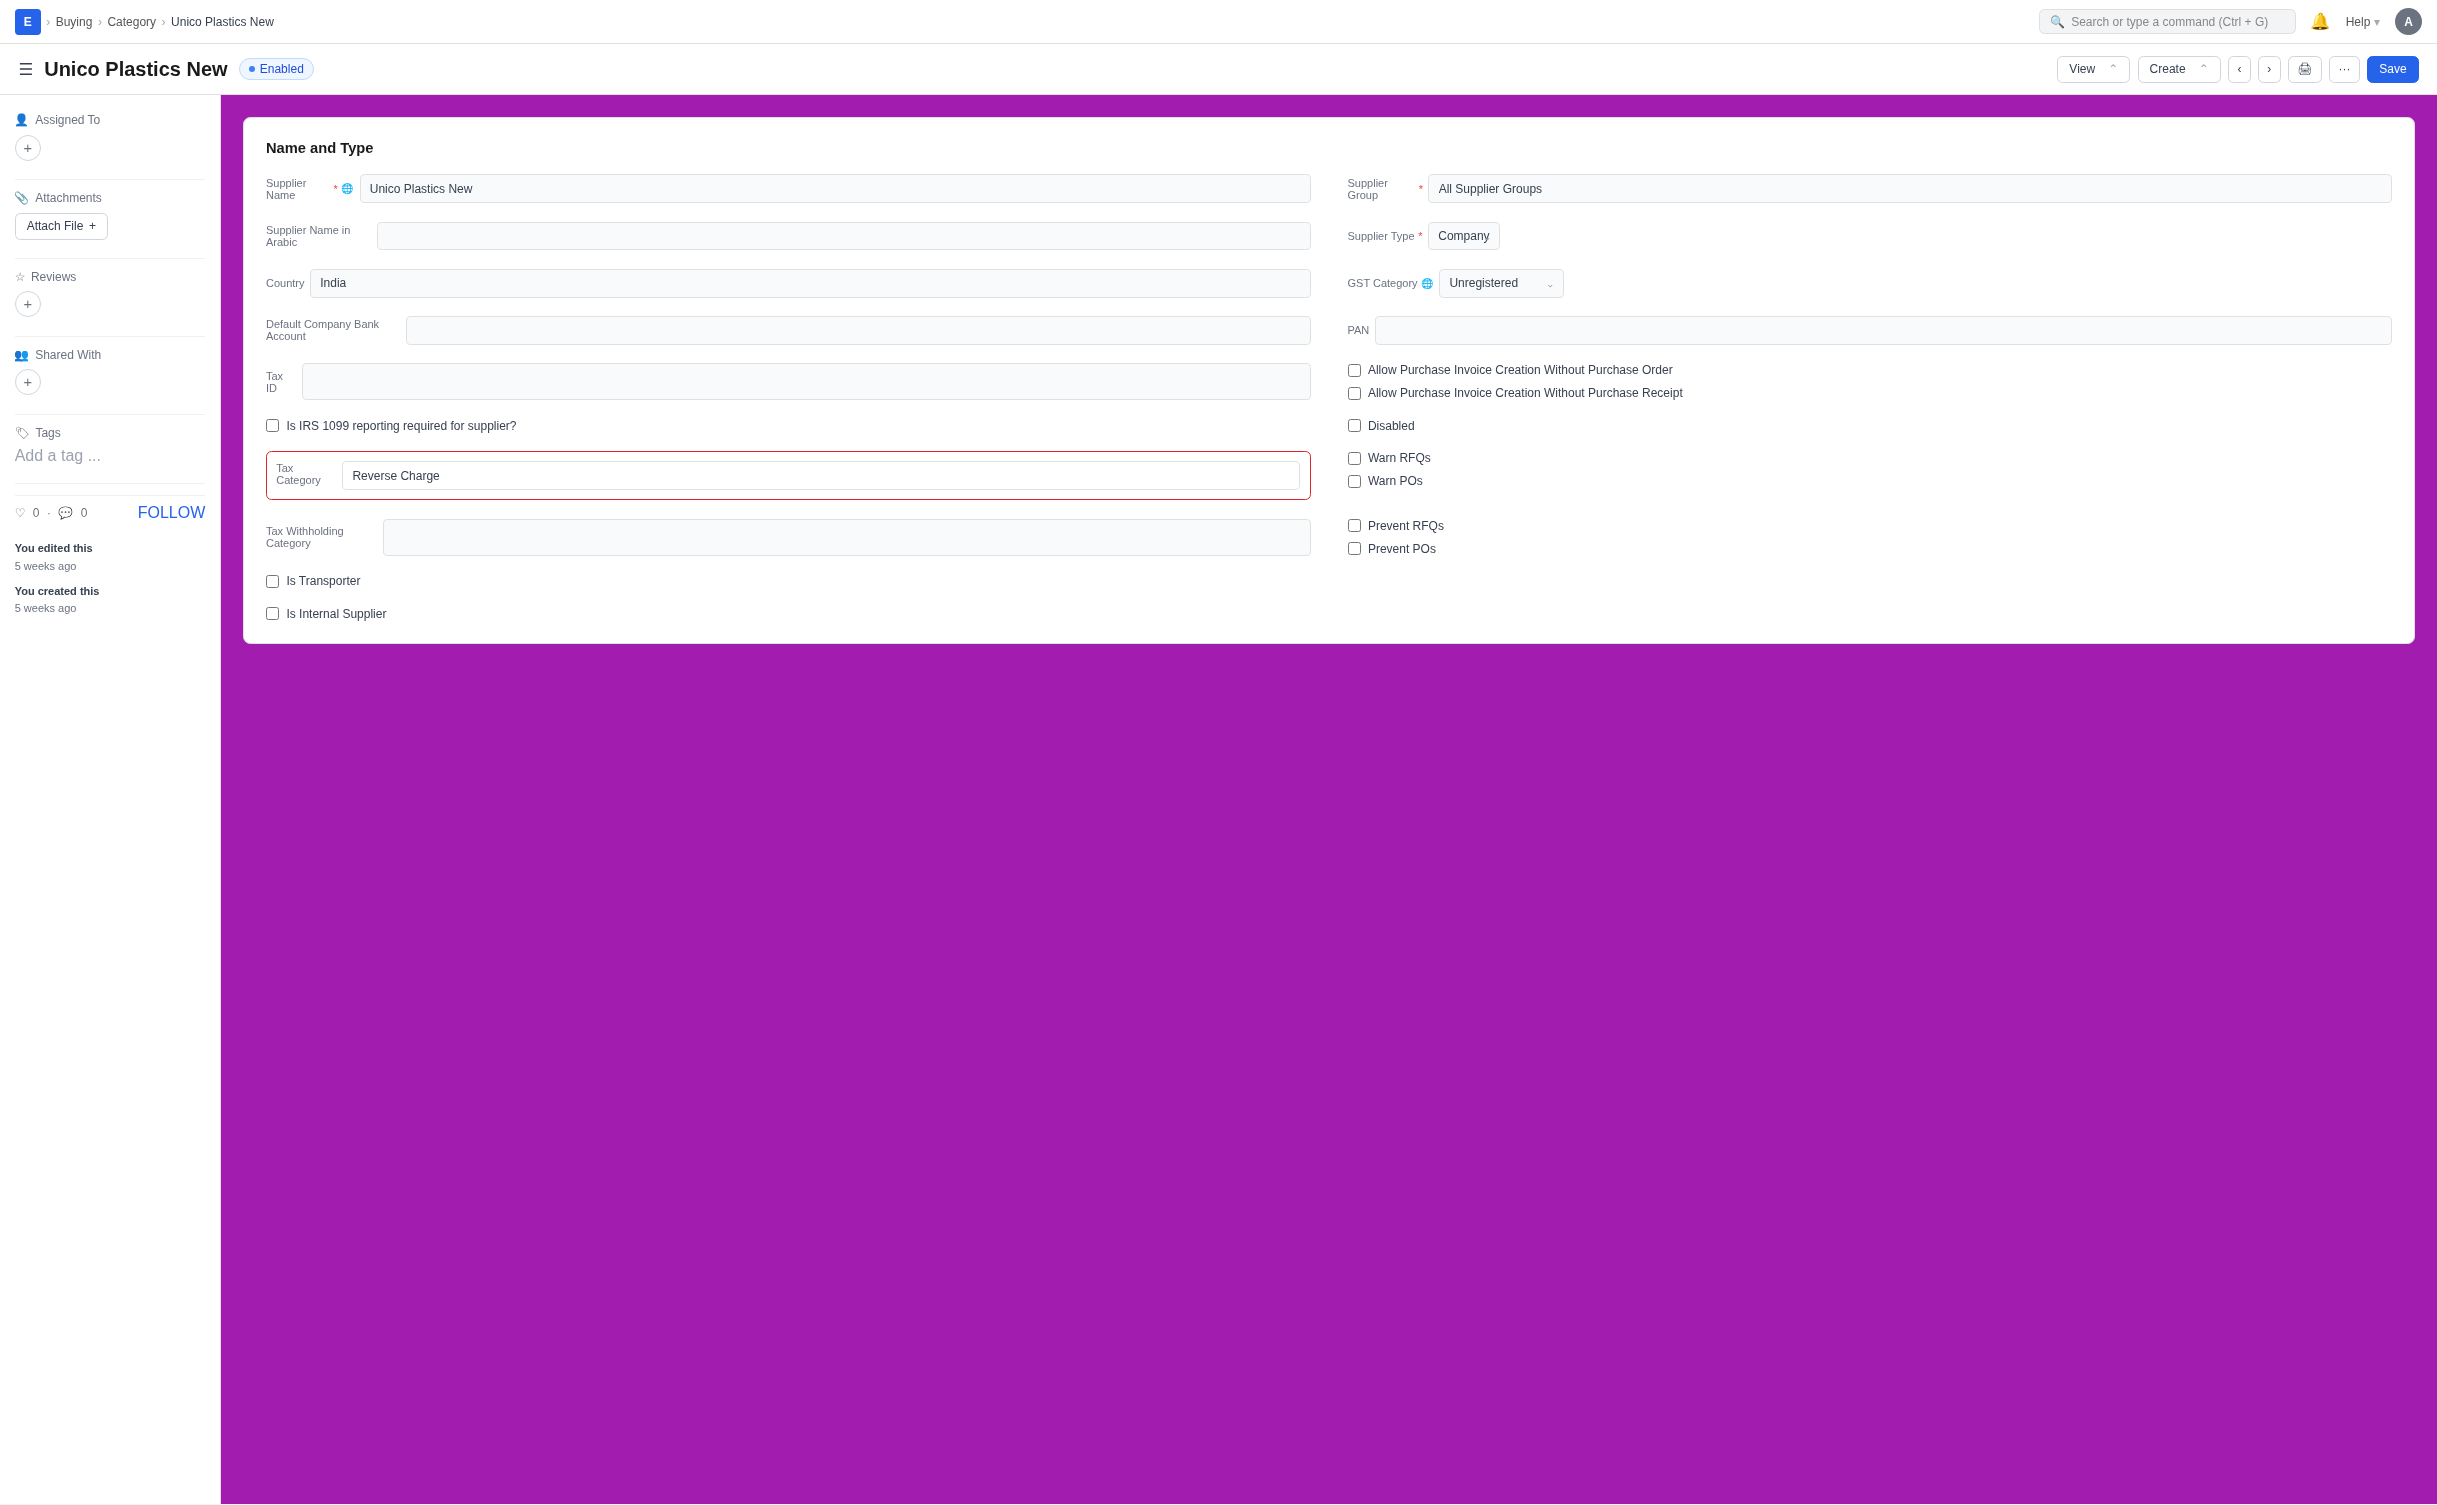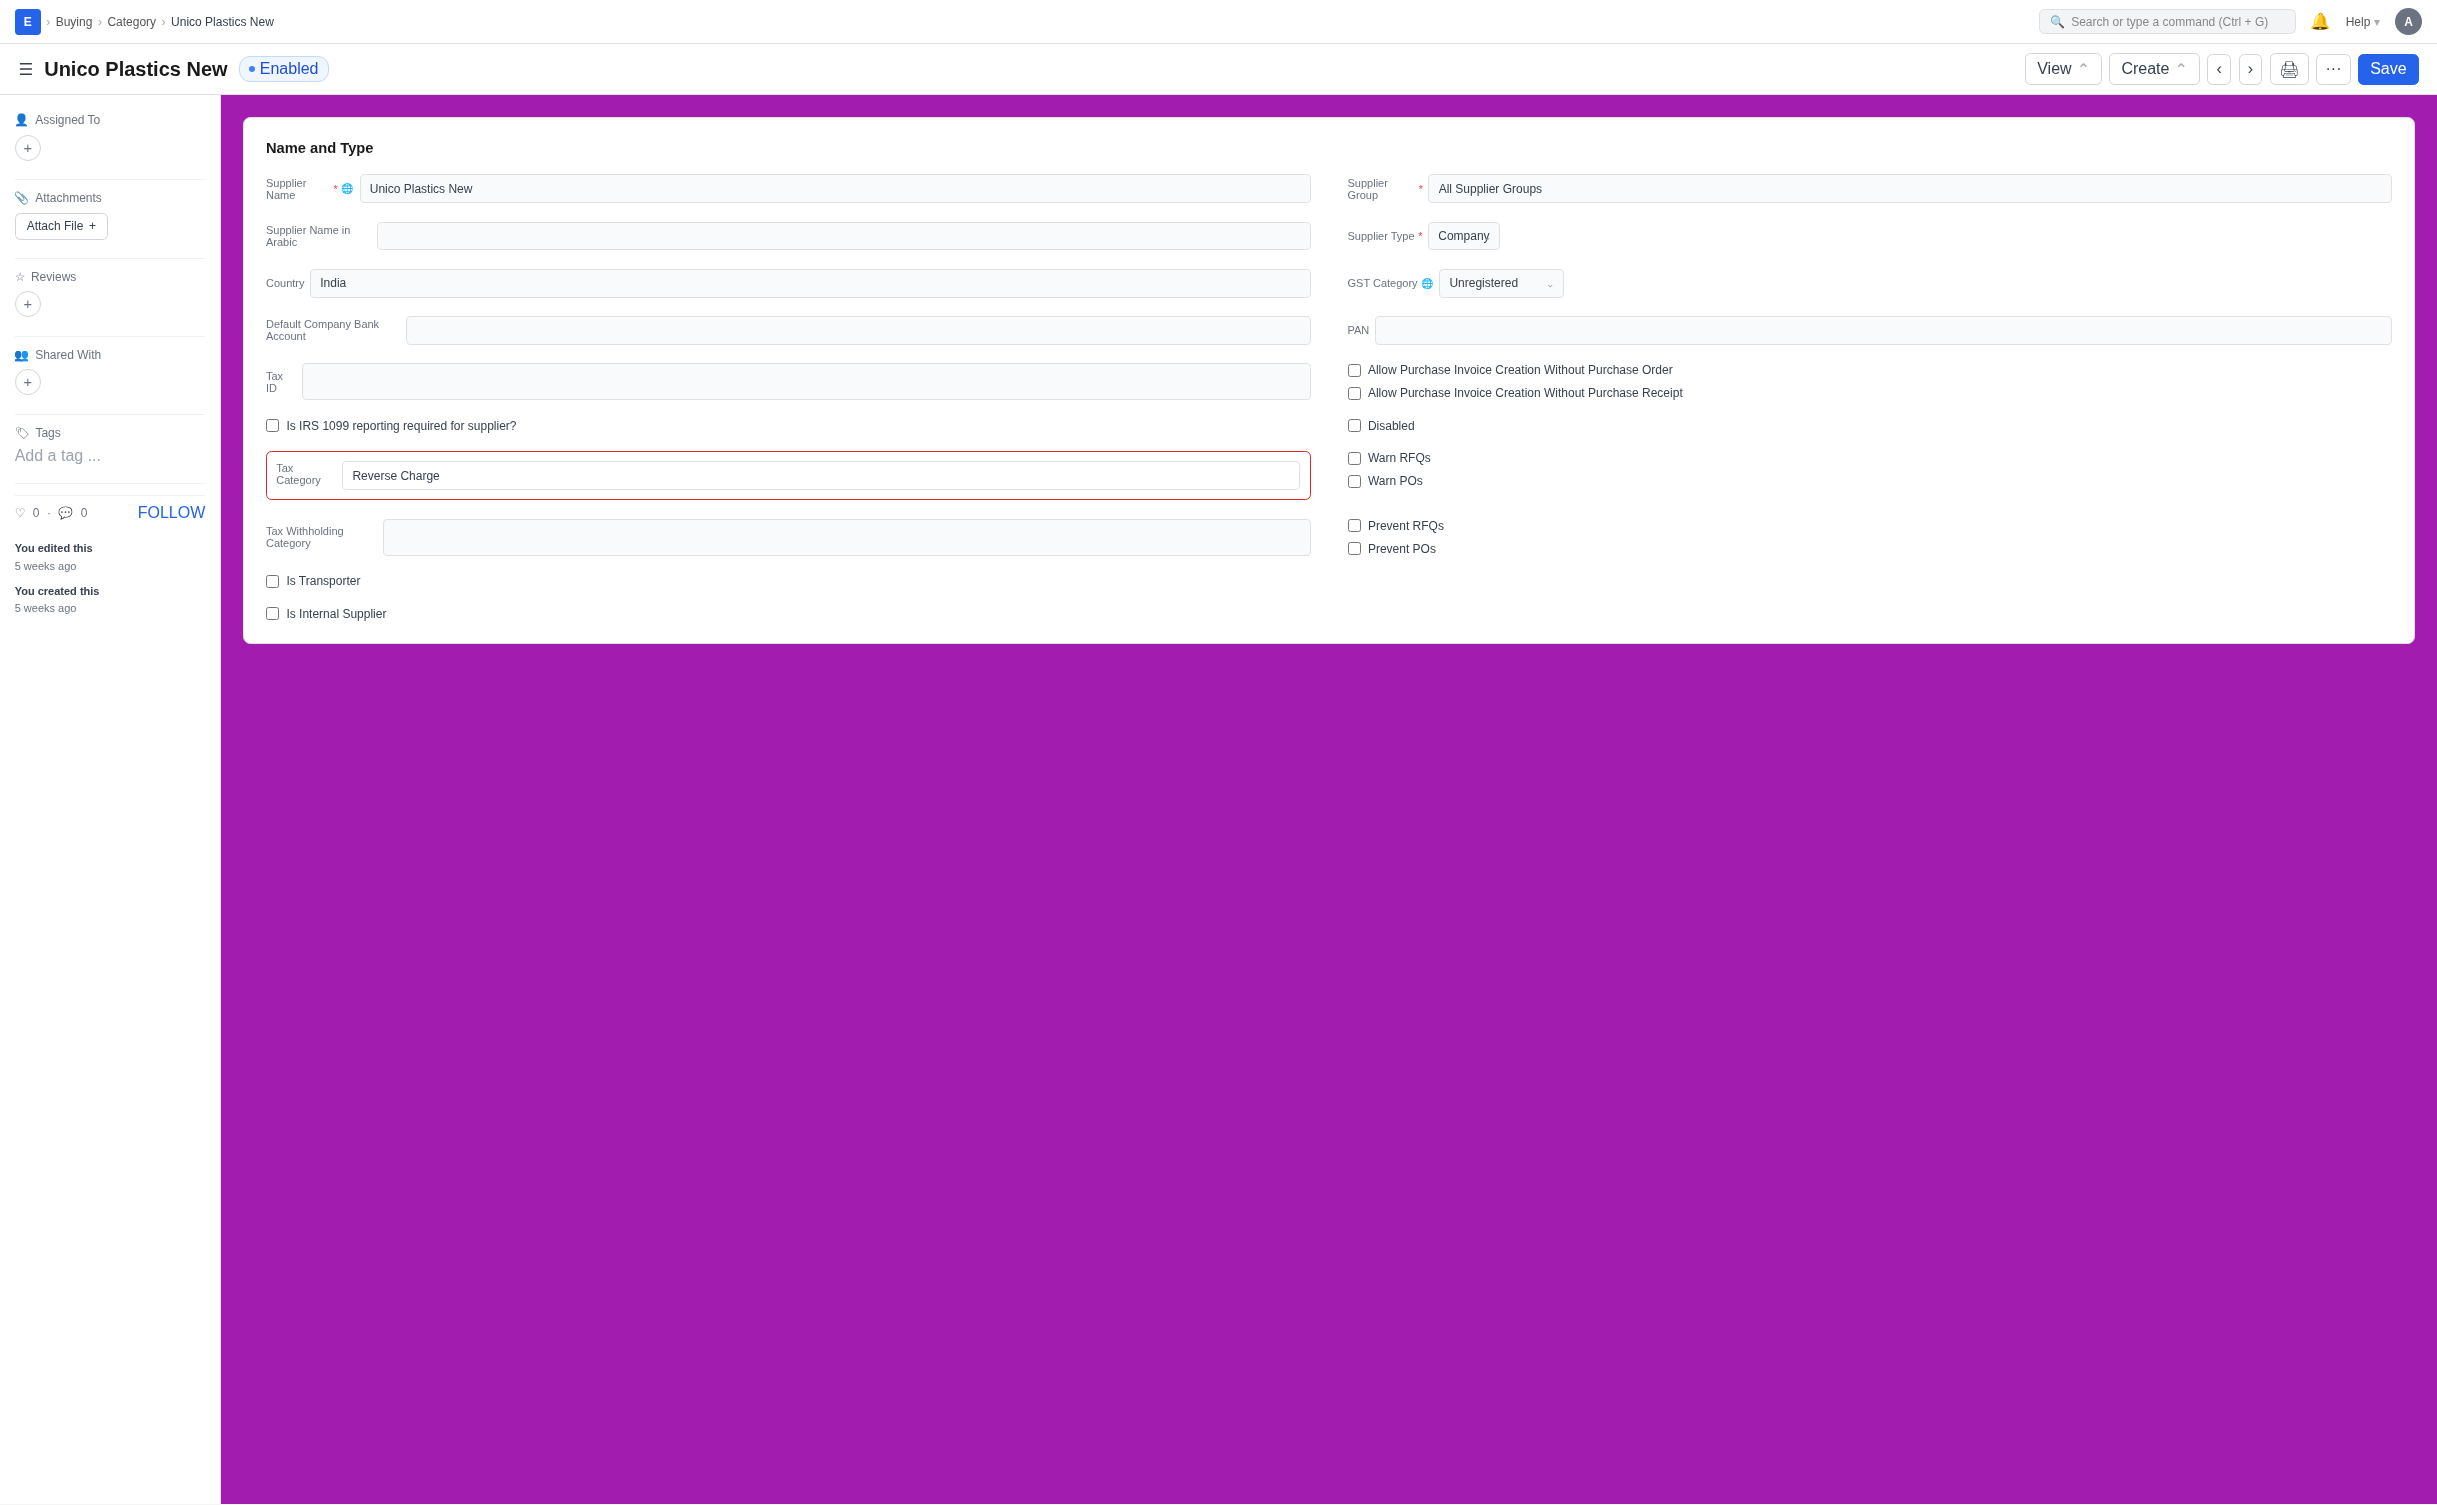--- a/index.html
+++ b/index.html
@@ -30,28 +30,28 @@
     .header-bar {
       display: flex; align-items: center; justify-content: space-between;
       background: #fff; border-bottom: 0.9px solid #e0e0e0;
       padding: 0 18.4px; height: 51px;
     }
     .header-left { display: flex; align-items: center; gap: 11px; }
     .page-title { font-size: 20px; font-weight: 700; color: #1a1a1a; }
     .status-badge {
       display: flex; align-items: center; gap: 4.6px;
       background: #eff6ff; border: 0.9px solid #bfdbfe; border-radius: 11px;
-      padding: 2.8px 9.2px; font-size: 16px; color: #1d4ed8; font-weight: 500;
+      padding: 2.8px 9.2px; font-size: 12px; color: #1d4ed8; font-weight: 500;
     }
     .status-dot { width: 6.4px; height: 6.4px; border-radius: 50%; background: #3b82f6; }
     .header-right { display: flex; align-items: center; gap: 7.4px; }
     .btn {
-      display: flex; align-items: center; gap: 5px;
+      display: flex; align-items: center; gap: 13px;
       border: 0.9px solid #d1d5db; border-radius: 5.5px;
-      padding: 5.5px 11px; font-size: 16px; background: #fff; cursor: pointer; color: #374151;
+      padding: 5.5px 11px; font-size: 12px; background: #fff; cursor: pointer; color: #374151;
     }
     .btn-primary { background: #2563eb; color: #fff; border-color: #2563eb; font-weight: 500; }
     .btn-icon { padding: 5.5px 8.3px; }
 
     
     .main-layout { display: flex; height: calc(100vh - 96px); }
 
     
     .sidebar { width: 221px; min-width: 221px; background: #fff; border-right: 0.9px solid #e0e0e0; padding: 18.4px 14.7px; overflow-y: auto; }
     .sidebar-section { margin-bottom: 18.4px; }

